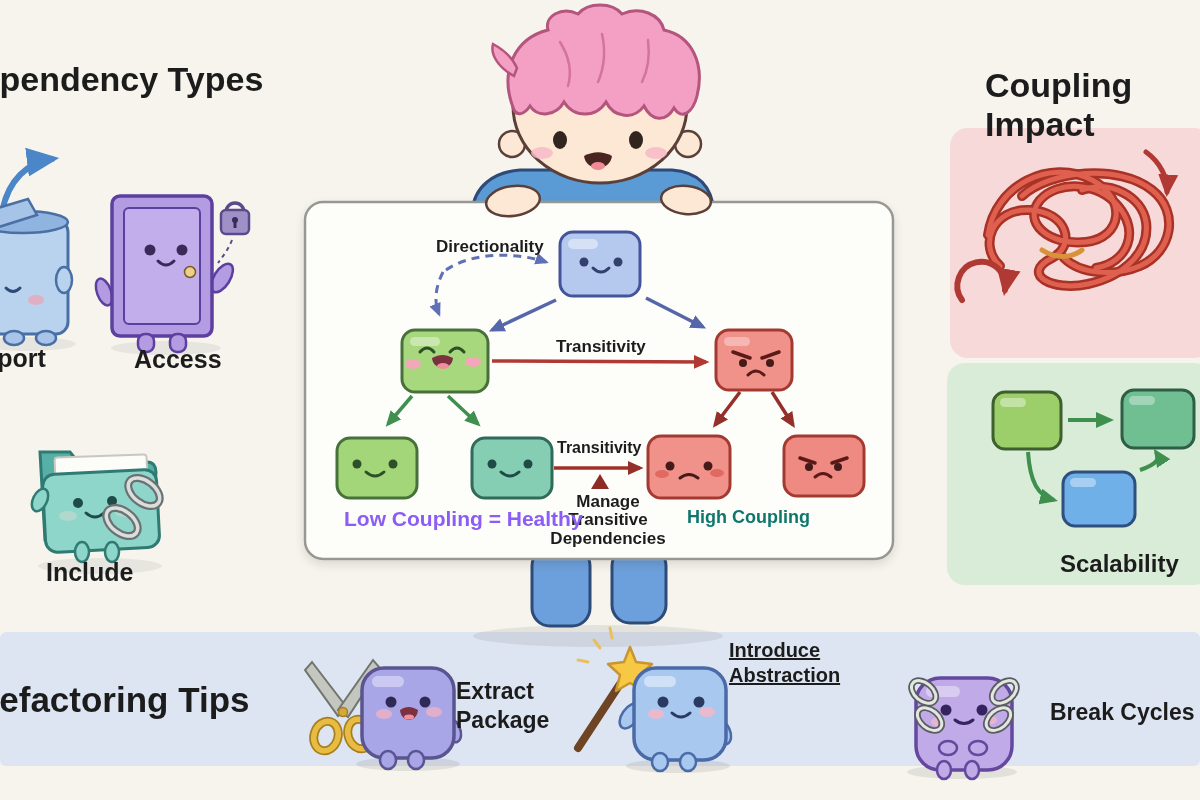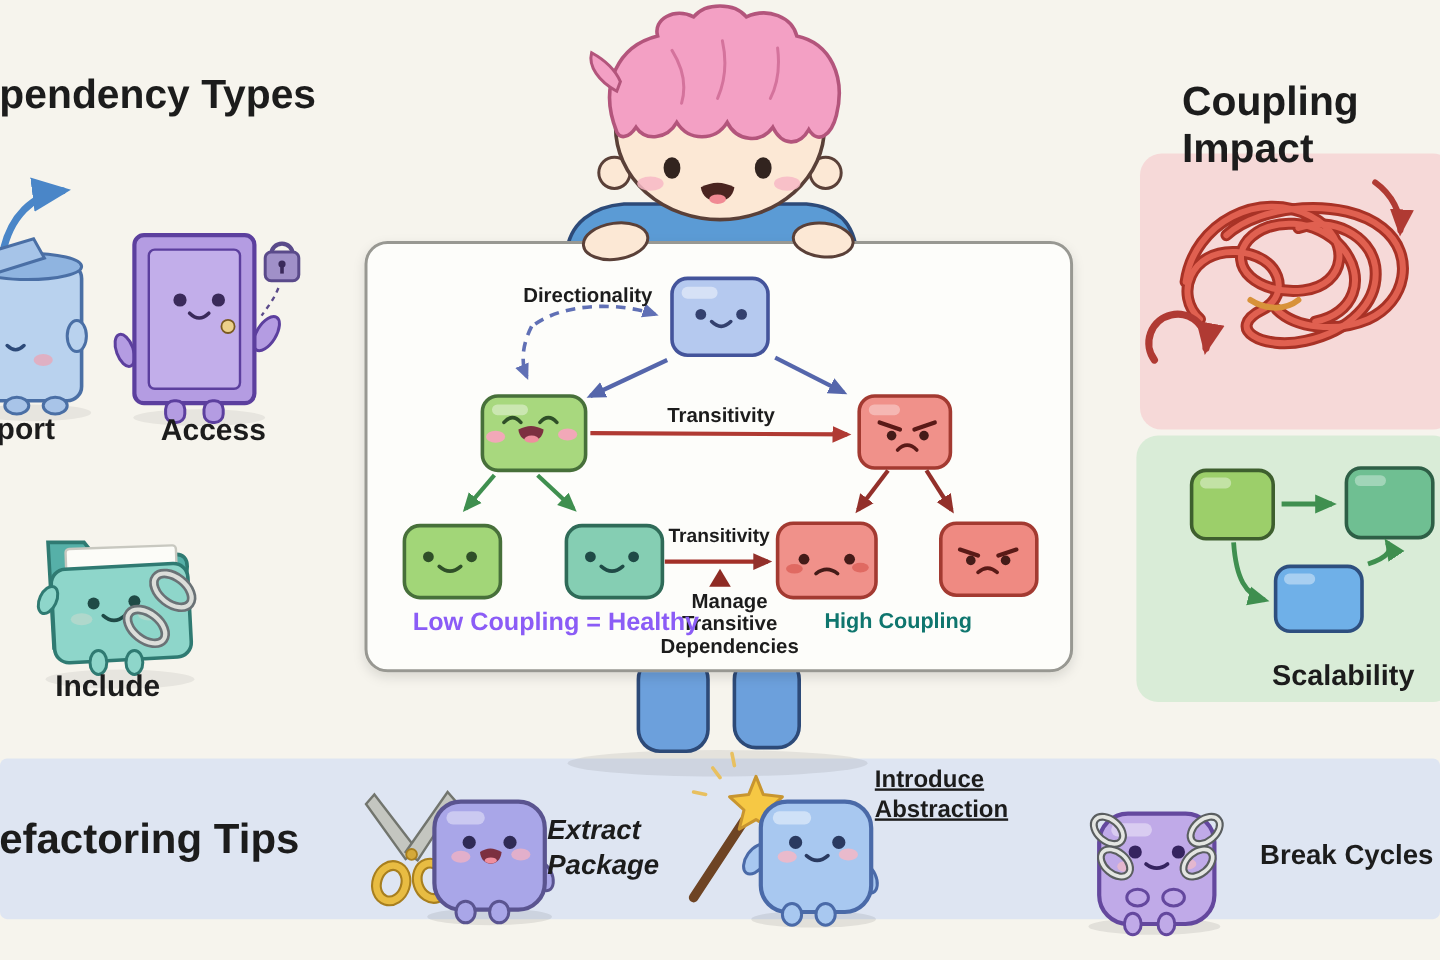--- a/index.html
+++ b/index.html
@@ -18,21 +18,21 @@
   .t-directionality{left:436px;top:237px;font-size:17px;}
   .t-transitivity-top{left:556px;top:337px;font-size:17px;}
   .t-transitivity-bot{left:557px;top:439px;font-size:16px;}
   .t-manage{left:538px;top:493px;width:140px;font-size:17px;text-align:center;line-height:1.08;}
   .t-low{left:344px;top:507px;font-size:21px;color:#8b5cf6;}
   .t-high{left:687px;top:507px;font-size:18px;color:#0f766e;}
   .t-right-title{left:985px;top:66px;font-size:34px;}
   .t-spaghetti{left:1036px;top:311px;font-size:22px;}
   .t-scalability{left:1060px;top:538px;font-size:24px;margin-top:12px;}
   .t-footer-title{left:-26px;top:680px;font-size:35px;}
-  .t-tip1{left:456px;top:677px;font-size:23px;line-height:1.25;font-style:italic;}
+  .t-tip1{left:456px;top:677px;font-size:23px;line-height:1.25;}
   .t-tip2{left:729px;top:638px;font-size:20px;line-height:1.25;text-decoration:underline;}
   .t-tip3{left:1036px;top:699px;font-size:23px;margin-left:14px;}
 </style>
 </head>
 <body>
 
 <div class="canvas">
 
 <svg class="art" viewBox="0 0 1200 800" aria-hidden="true">
   <defs>

